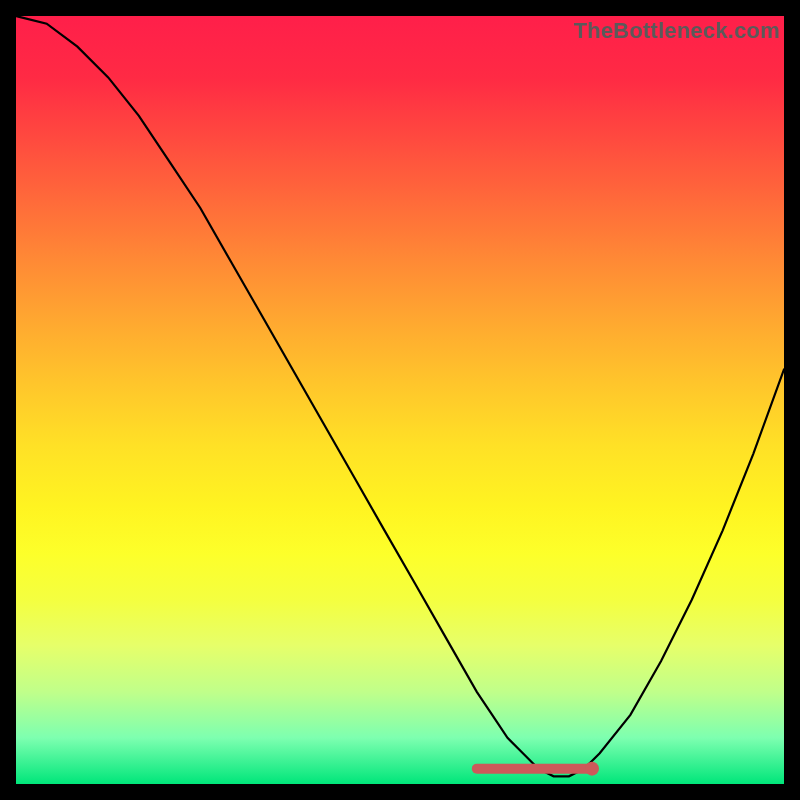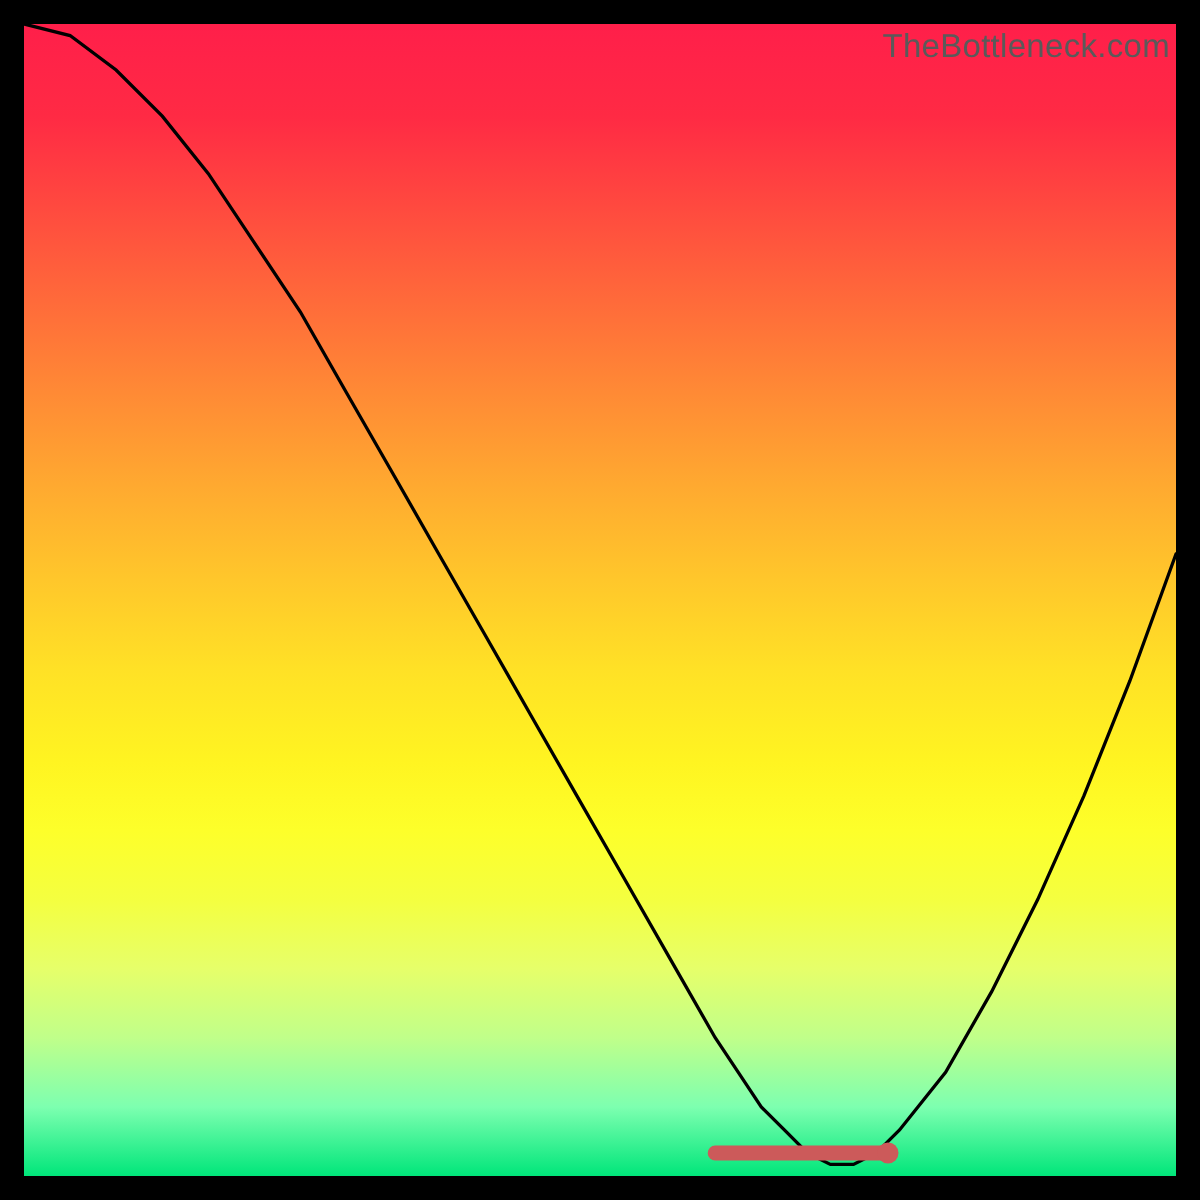--- a/index.html
+++ b/index.html
@@ -41,21 +41,21 @@
       #c0ff8a 88%,
       #7dffb0 94%,
       #00e67a 100%
     );
   }
   .watermark {
     position: absolute;
     top: 2px;
     right: 4px;
     font-size: 22px;
-    font-weight: 400;
+    font-weight: 700;
     color: #5a5a5a;
     letter-spacing: 0.2px;
     user-select: none;
   }
   svg.curve {
     position: absolute;
     left: 0;
     top: 0;
     width: 768px;
     height: 768px;

